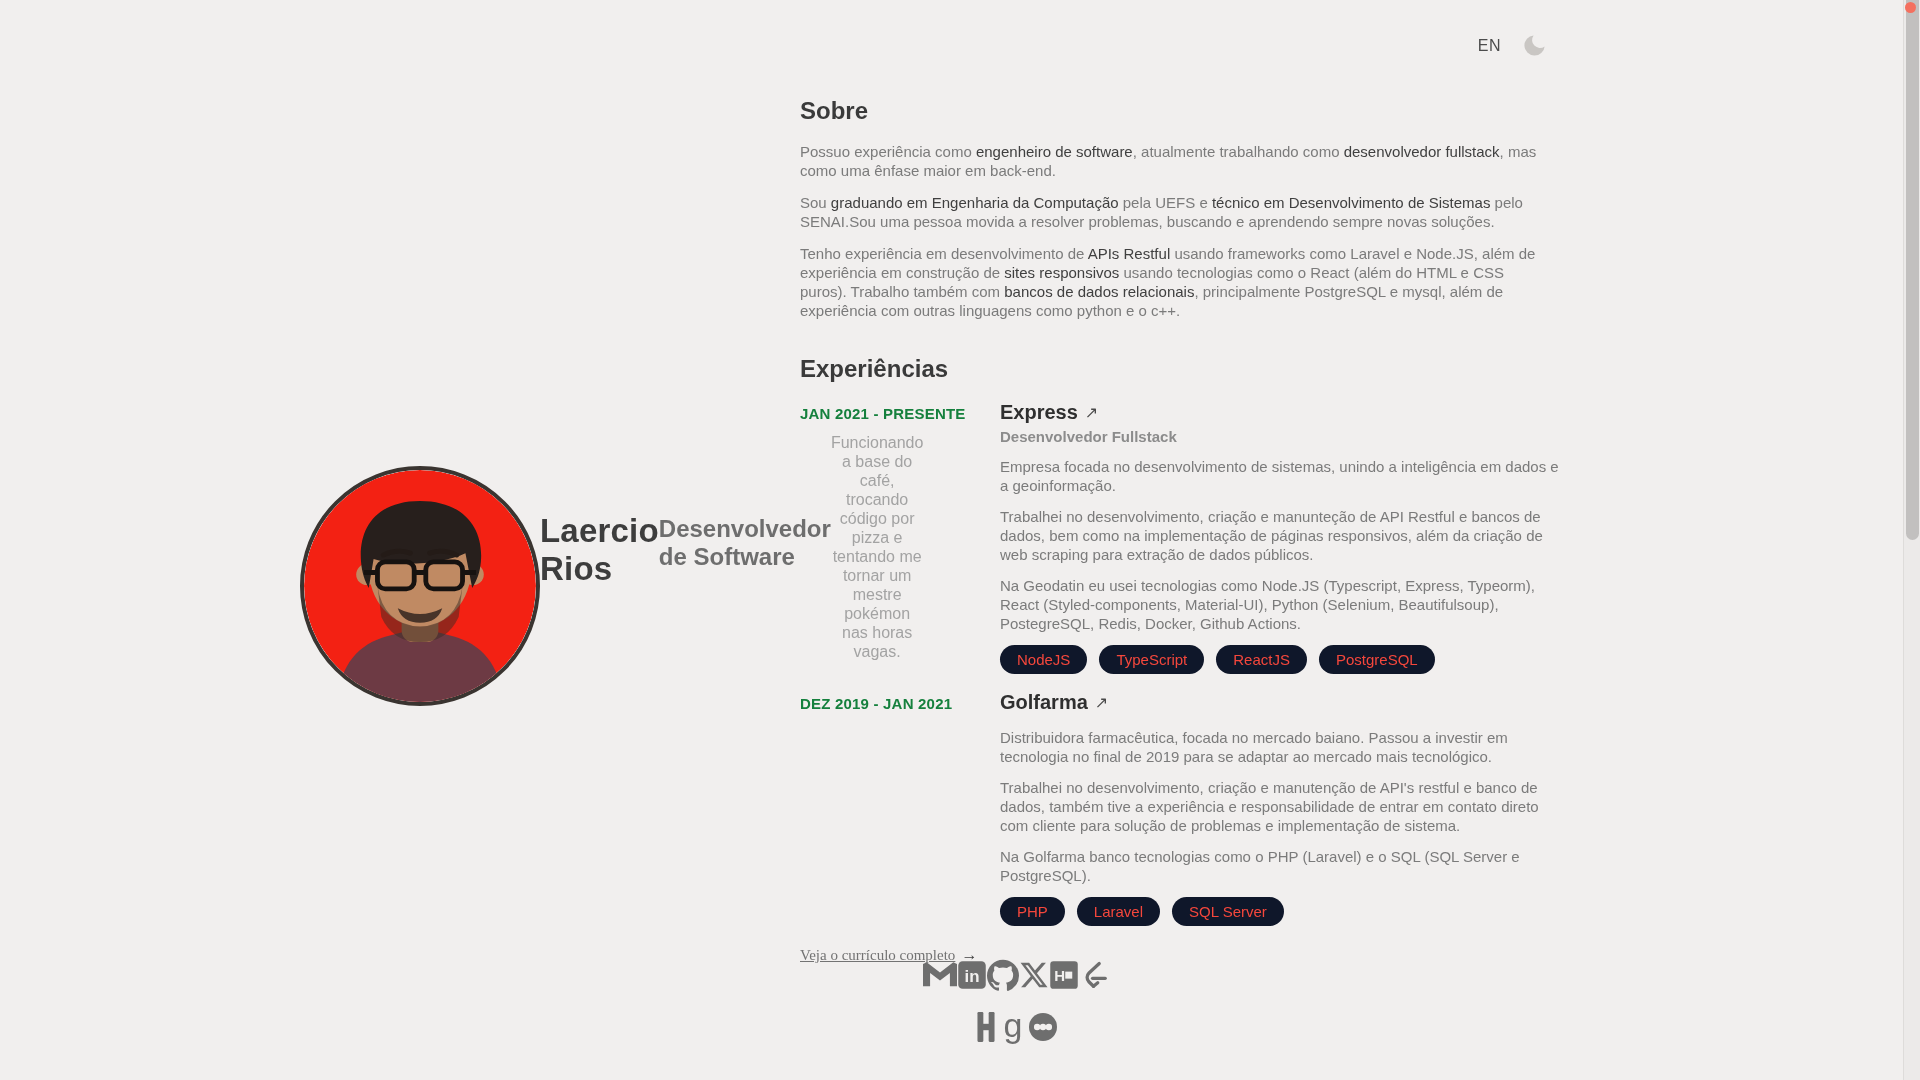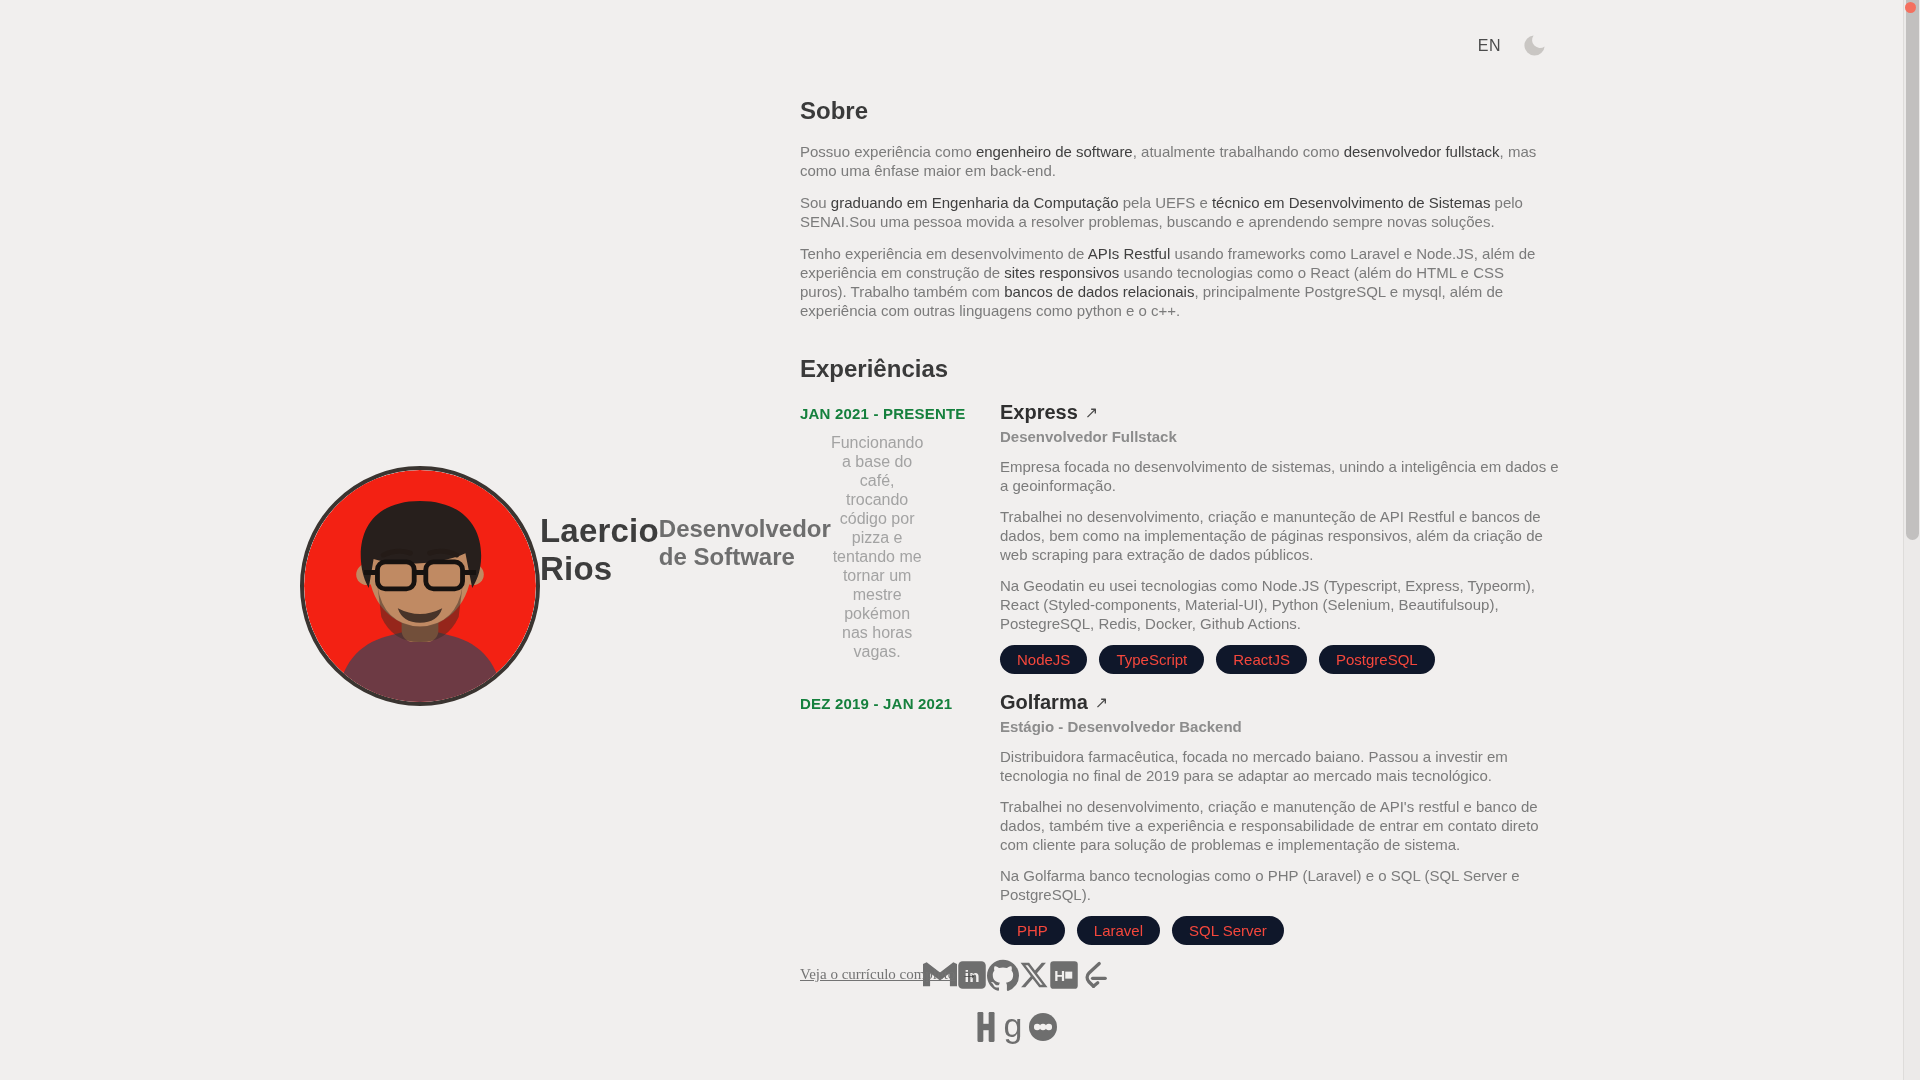--- a/index.html
+++ b/index.html
@@ -240,21 +240,20 @@
 
         <div class="exp-entry">
           <div class="exp-period">DEZ 2019 - JAN 2021</div>
           <div class="exp-body">
             <h3 class="exp-company">
               <a href="#">
                 <span>Golfarma</span>
                 <span class="ext-arrow">↗</span>
               </a>
             </h3>
-            <div class="exp-role">Estágio - Desenvolvedor Backend</div>
             <p class="desc">Distribuidora farmacêutica, focada no mercado baiano. Passou a investir em tecnologia no final de 2019 para se adaptar ao mercado mais tecnológico.</p>
             <p class="desc">Trabalhei no desenvolvimento, criação e manutenção de API's restful e banco de dados, também tive a experiência e responsabilidade de entrar em contato direto com cliente para solução de problemas e implementação de sistema.</p>
             <p class="desc">Na Golfarma banco tecnologias como o PHP (Laravel) e o SQL (SQL Server e PostgreSQL).</p>
             <div class="tags">
               <span class="tag">PHP</span>
               <span class="tag">Laravel</span>
               <span class="tag">SQL Server</span>
             </div>
           </div>
         </div>

